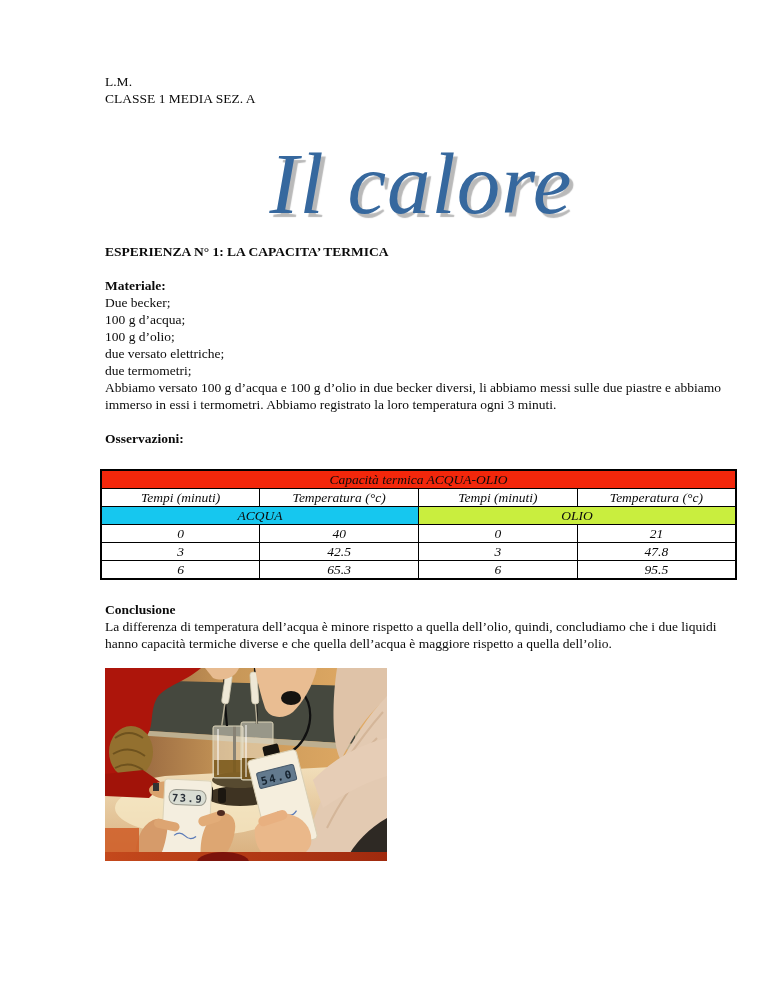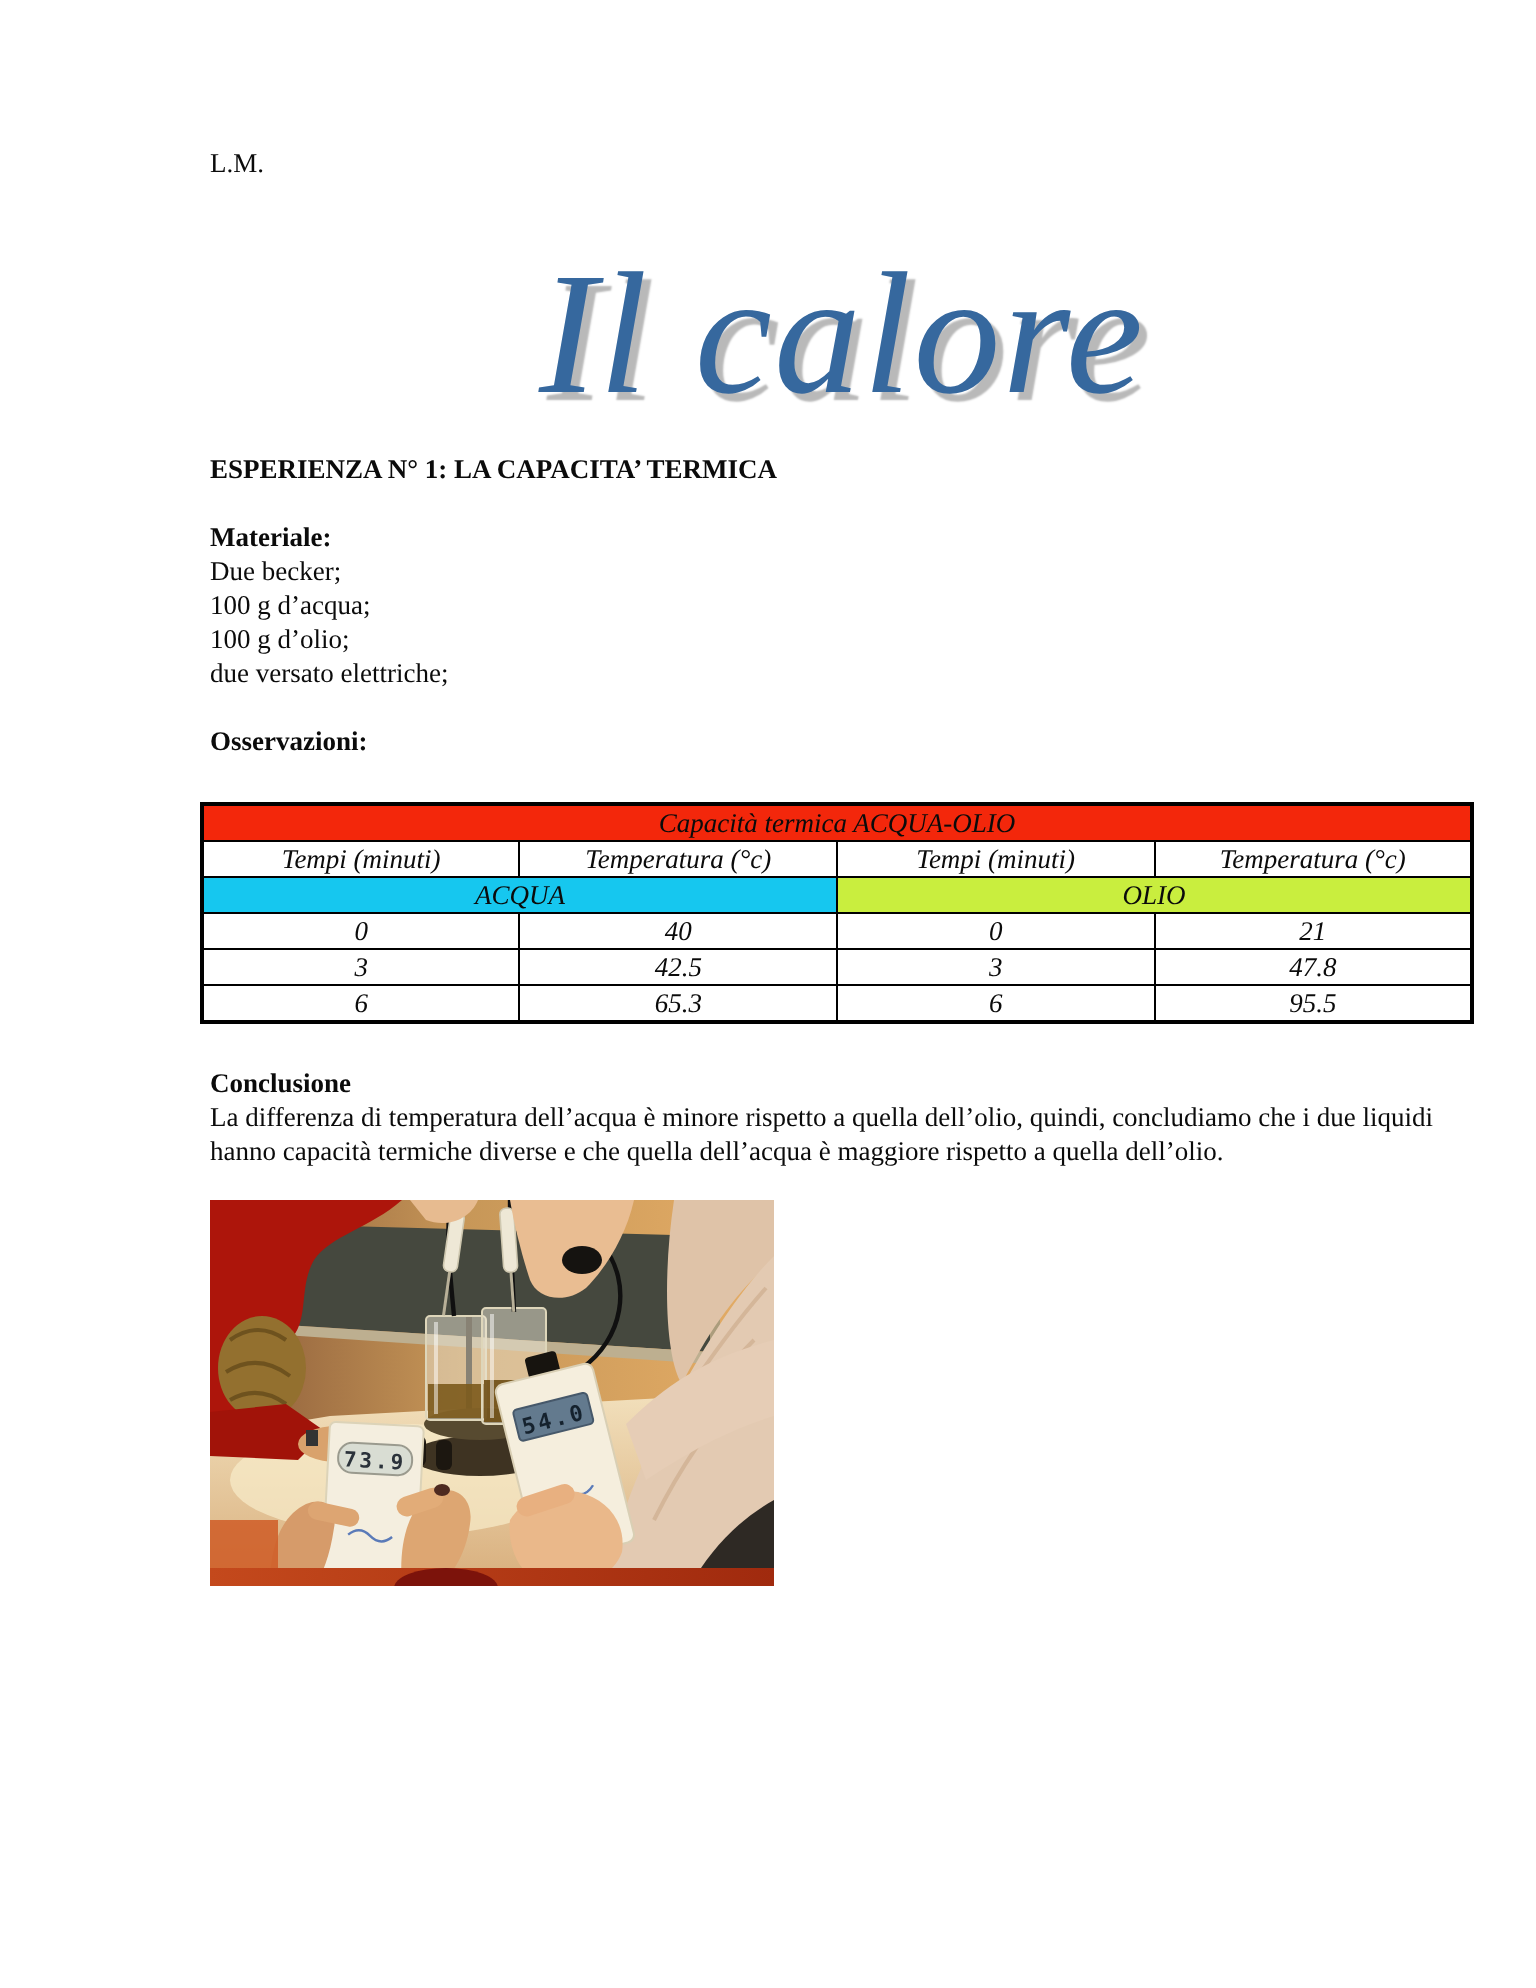--- a/index.html
+++ b/index.html
@@ -36,31 +36,34 @@
   .photo-wrap{margin-top:16px;width:282px;height:193px;}
   .lcd{font-family:"DejaVu Sans Mono",monospace;font-weight:bold;letter-spacing:1.5px;}
 </style>
 </head>
 <body>
 
 <div class="page">
   <div class="content">
 
     <div class="hdr-line">L.M.</div>
+    <div class="hdr-line">CLASSE 1 MEDIA SEZ. A</div>
 
     <h1 class="doc-title">Il calore</h1>
 
     <div class="sec-exp">ESPERIENZA N° 1: LA CAPACITA’ TERMICA</div>
 
     <div class="sec-h">Materiale:</div>
     <div>Due becker;</div>
     <div>100 g d’acqua;</div>
     <div>100 g d’olio;</div>
     <div>due versato elettriche;</div>
-
+    <div>due termometri;</div>
+
+    <div class="para">Abbiamo versato 100 g d’acqua e 100 g d’olio in due becker diversi, li abbiamo messi sulle due piastre e abbiamo immerso in essi i termometri. Abbiamo registrato la loro temperatura ogni 3 minuti.</div>
 
     <div class="sec-h">Osservazioni:</div>
 
     <table class="obs-table">
       <colgroup>
           <col style="width:25%">
           <col style="width:25%">
           <col style="width:25%">
           <col style="width:25%">
         </colgroup>

